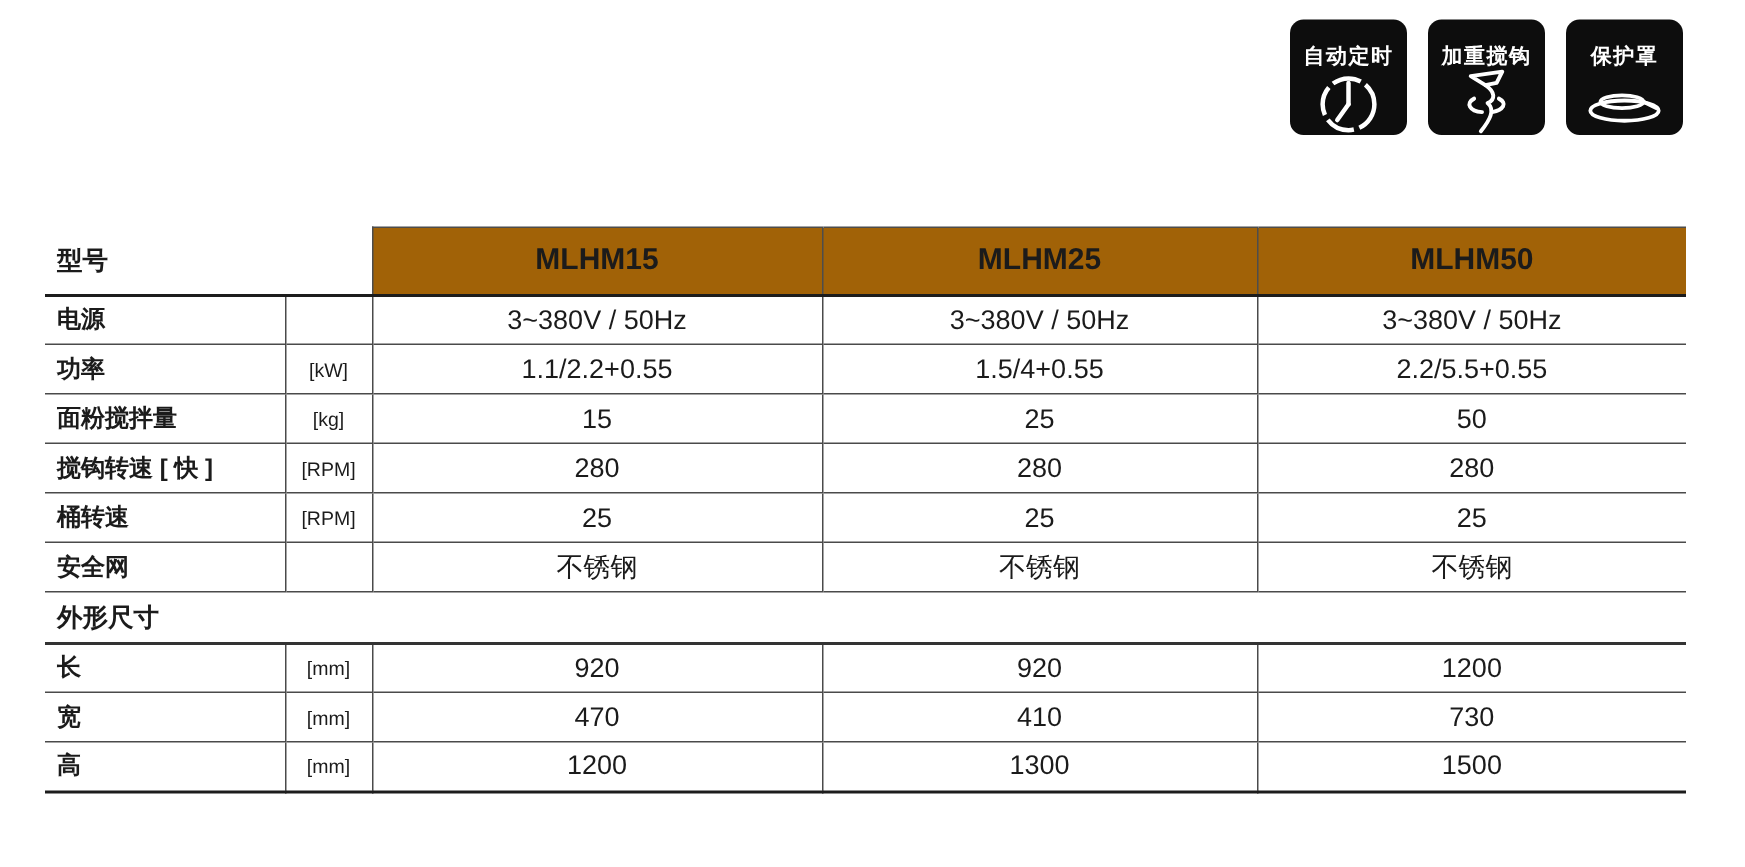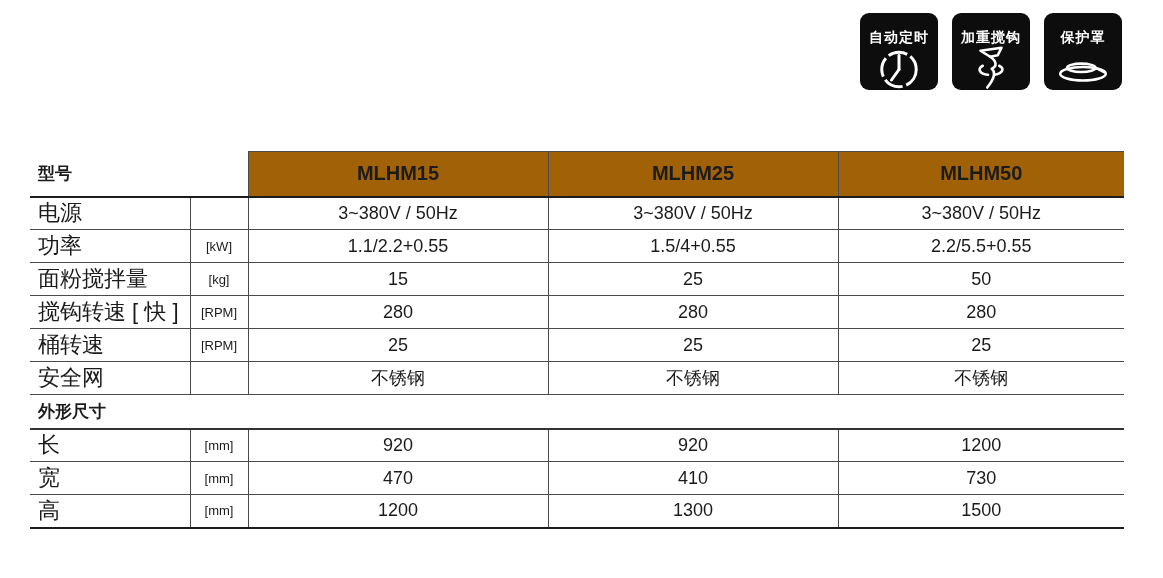--- a/index.html
+++ b/index.html
@@ -35,21 +35,21 @@
   tr.section-row{ height:34px; border-bottom:2px solid #333333; }
   tr.thick      { border-bottom:2px solid #333333; }
   tr.last-row   { border-bottom:2px solid #1c1c1c; }
 
   td { vertical-align:middle; }
   td.hlabel { font-size:17px; font-weight:600; padding-left:8px; }
   td.model {
     background:#a16207; text-align:center; font-size:20px; font-weight:bold;
     border-left:1px solid #4d4d4d; border-top:1px solid #4d4d4d;
   }
-  td.rlabel { font-size:22px; font-weight:400; padding-left:8px; white-space:nowrap; }
+  td.rlabel { font-size:16px; font-weight:700; padding-left:8px; white-space:nowrap; }
   td.unit   { font-size:13px; font-weight:500; text-align:center; border-left:1px solid #4a4a4a; }
   td.val    { font-size:18px; font-weight:500; text-align:center; border-left:1px solid #4a4a4a; }
   td.section{ font-size:17px; font-weight:600; padding-left:8px; }
 </style>
 </head>
 <body>
 
 <div class="page">
 
   <div class="badges">

